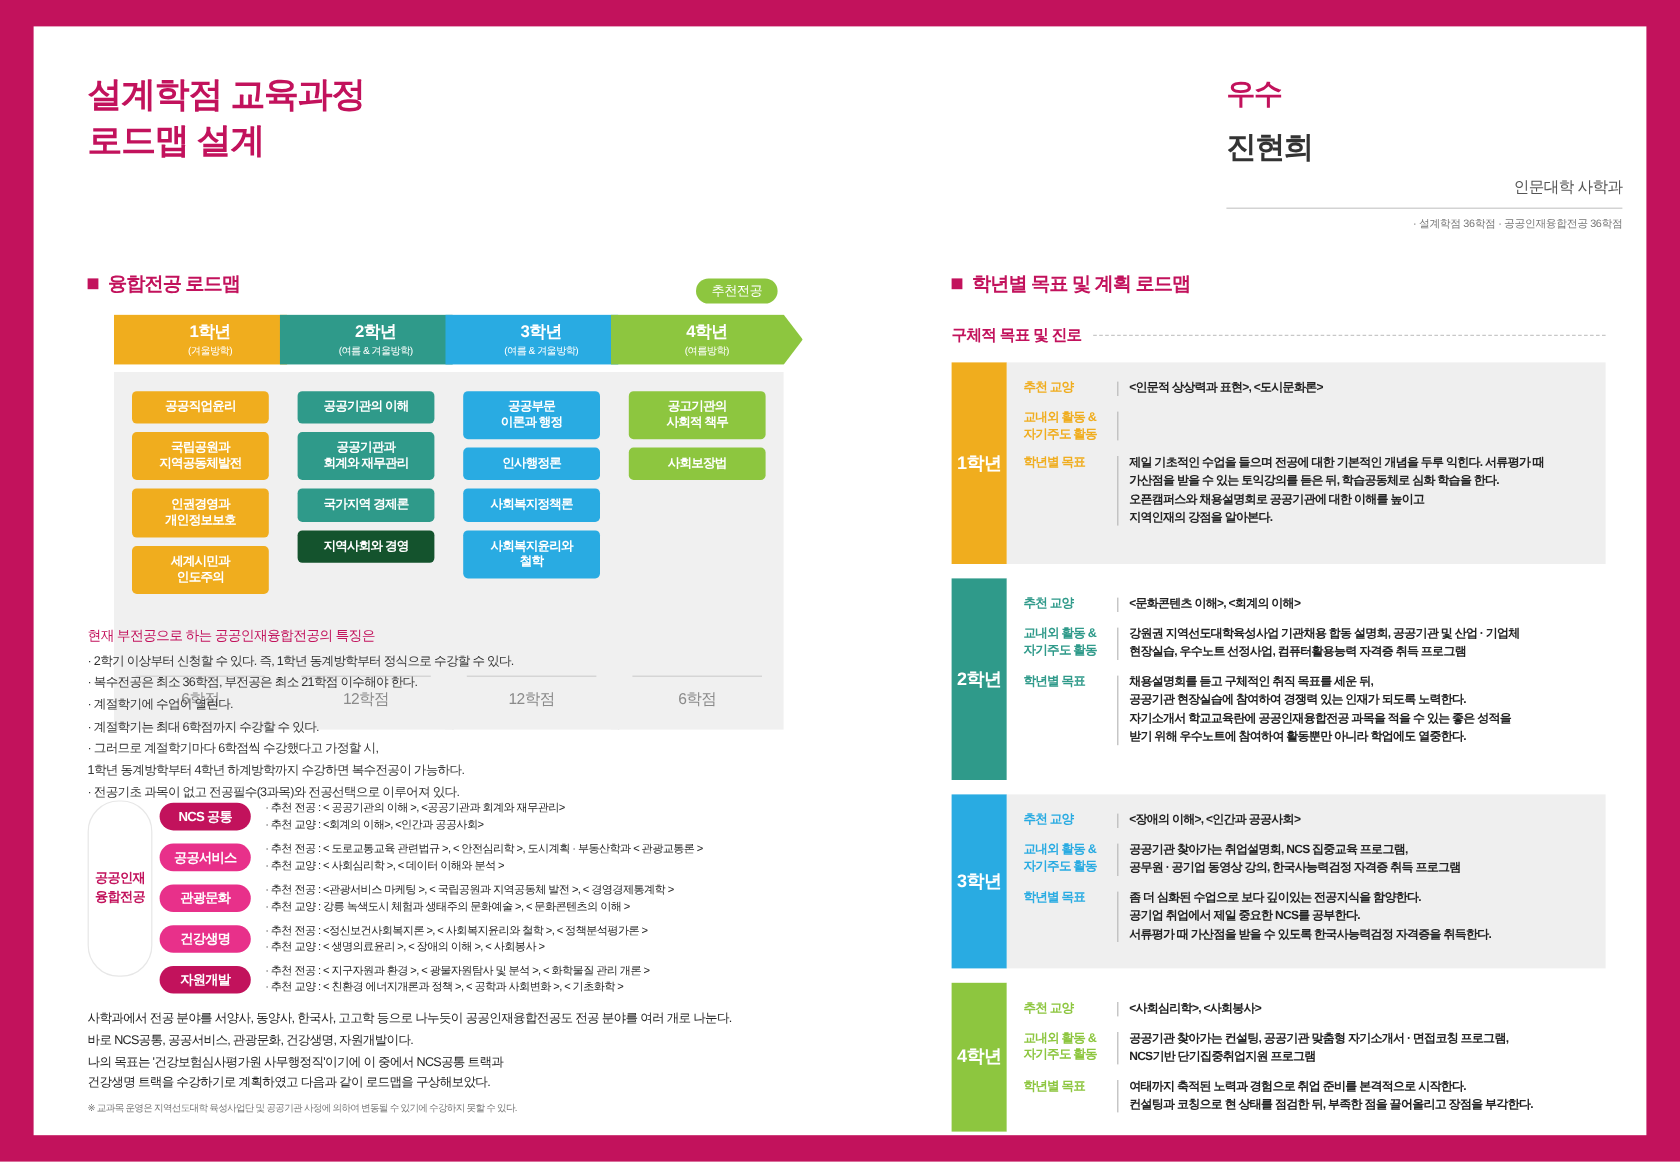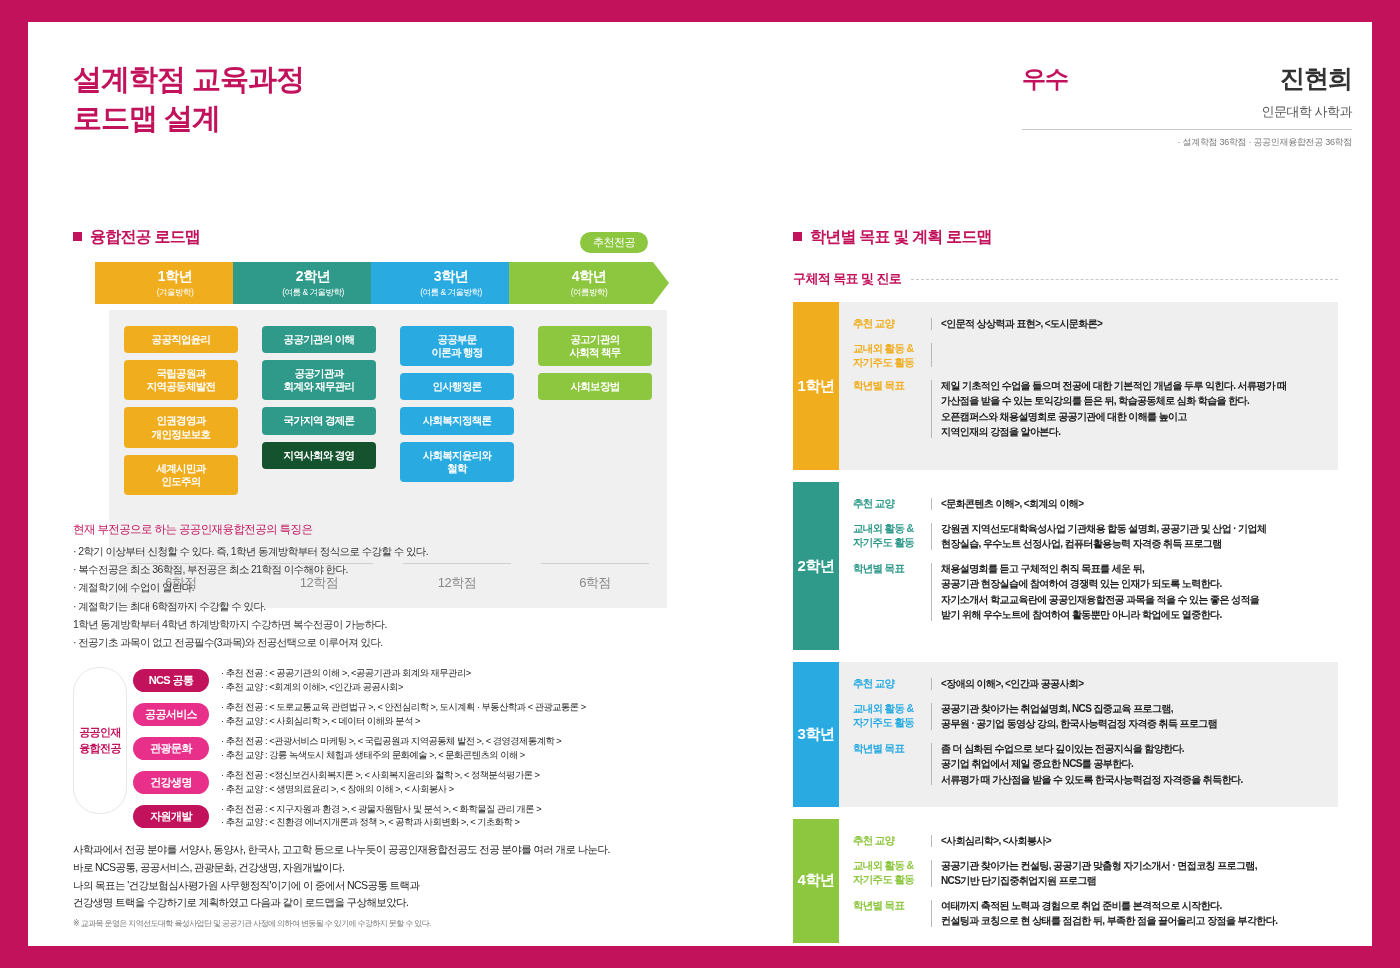--- a/index.html
+++ b/index.html
@@ -14,21 +14,21 @@
     background:#ffffff;
   }
 
   
   .title{
     position:absolute;left:45px;top:38px;
     font-size:29px;font-weight:bold;color:#c2125c;line-height:1.35;
     letter-spacing:-1px;
   }
   .badge-wrap{position:absolute;right:20px;top:40px;text-align:right;width:330px;}
-  .badge-row{display:flex;align-items:baseline;justify-content:space-between;gap:12px;}
+  .badge-row{display:flex;align-items:baseline;justify-content:space-between;gap:12px;flex-direction:column;}
   .badge-grade{
     font-size:24px;font-weight:bold;color:#c2125c;letter-spacing:-1px;
   }
   .badge-name{
     font-size:25px;font-weight:bold;color:#333;letter-spacing:-1px;
   }
   .badge-dept{
     margin-top:8px;font-size:13px;color:#555;letter-spacing:-.5px;
   }
   .badge-line{
@@ -55,21 +55,21 @@
   .chev-row{position:absolute;left:22px;top:40px;width:552px;height:42px;}
   .chev{
     position:absolute;top:0;height:42px;width:160px;color:#fff;text-align:center;
     display:flex;flex-direction:column;justify-content:center;align-items:center;
     clip-path:polygon(0 0, calc(100% - 16px) 0, 100% 50%, calc(100% - 16px) 100%, 0 100%);
   }
   .chev.first{clip-path:polygon(0 0, calc(100% - 16px) 0, 100% 50%, calc(100% - 16px) 100%, 0 100%);}
   .chev .y{font-size:14px;font-weight:bold;letter-spacing:-.5px;}
   .chev .s{font-size:8.5px;letter-spacing:-.5px;margin-top:1px;}
 
-  .cols{position:absolute;left:36px;top:88px;width:552px;height:300px;text-decoration:underline;}
+  .cols{position:absolute;left:22px;top:88px;width:552px;height:300px;text-decoration:underline;}
   .col{
     position:absolute;top:0;width:144px;height:298px;background:#f0f0f0;
     border-right:1px solid #dcdcdc;
   }
   .col:last-child{border-right:none;}
   .chips{position:absolute;left:0;right:0;top:16px;display:flex;flex-direction:column;align-items:center;gap:7px;}
   .chip{
     width:108px;border-radius:4px;color:#fff;font-size:10.5px;font-weight:bold;
     text-align:center;padding:7px 3px;line-height:1.25;letter-spacing:-.7px;
   }
@@ -213,20 +213,21 @@
       </div>
   </div>
 
   <div class="notes">
     <h4>현재 부전공으로 하는 공공인재융합전공의 특징은</h4>
     <div id="notes-list">
         <p>· 2학기 이상부터 신청할 수 있다. 즉, 1학년 동계방학부터 정식으로 수강할 수 있다.</p>
         <p>· 복수전공은 최소 36학점, 부전공은 최소 21학점 이수해야 한다.</p>
         <p>· 계절학기에 수업이 열린다.</p>
         <p>· 계절학기는 최대 6학점까지 수강할 수 있다.</p>
+        <p>· 그러므로 계절학기마다 6학점씩 수강했다고 가정할 시,</p>
         <p>  1학년 동계방학부터 4학년 하계방학까지 수강하면 복수전공이 가능하다.</p>
         <p>· 전공기초 과목이 없고 전공필수(3과목)와 전공선택으로 이루어져 있다.</p>
       </div>
   </div>
 
   <div class="tracks">
     <div class="track-left">
         <span id="track-label">공공인재<br>융합전공</span>
       </div>
     <div class="track-rows" id="track-rows">

